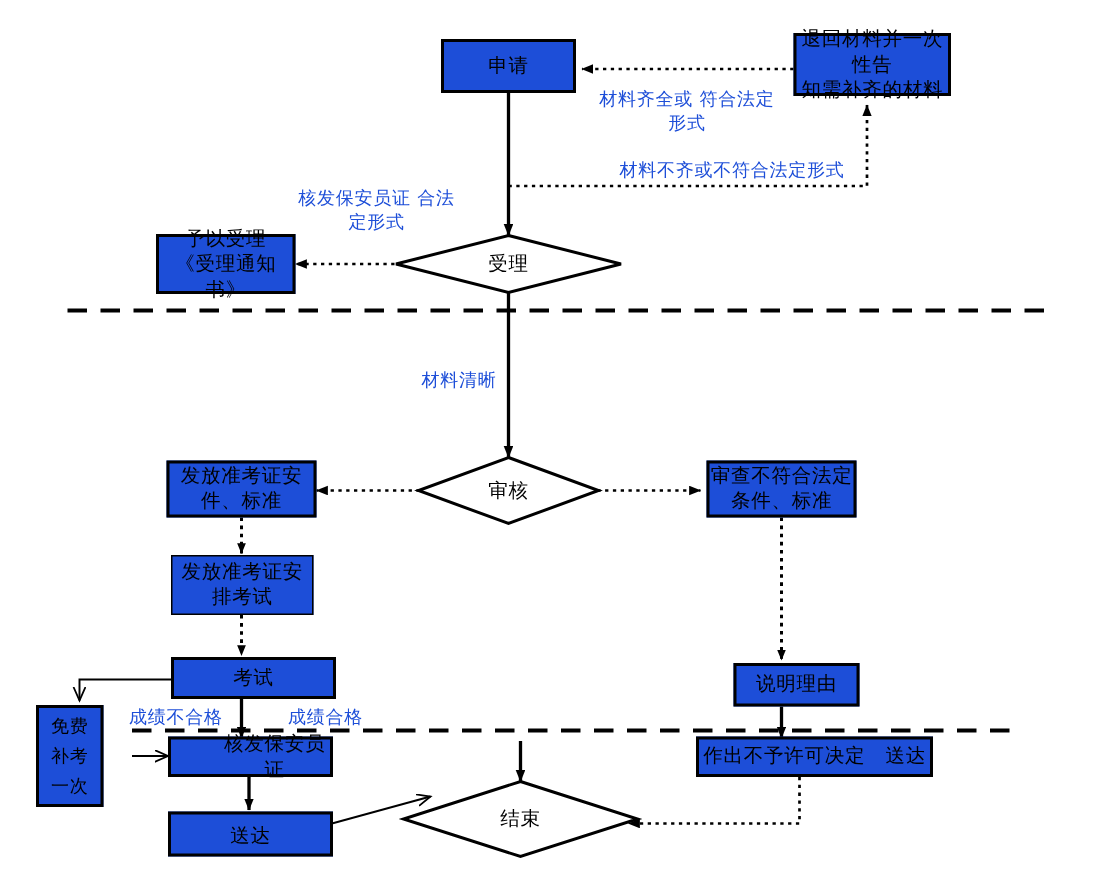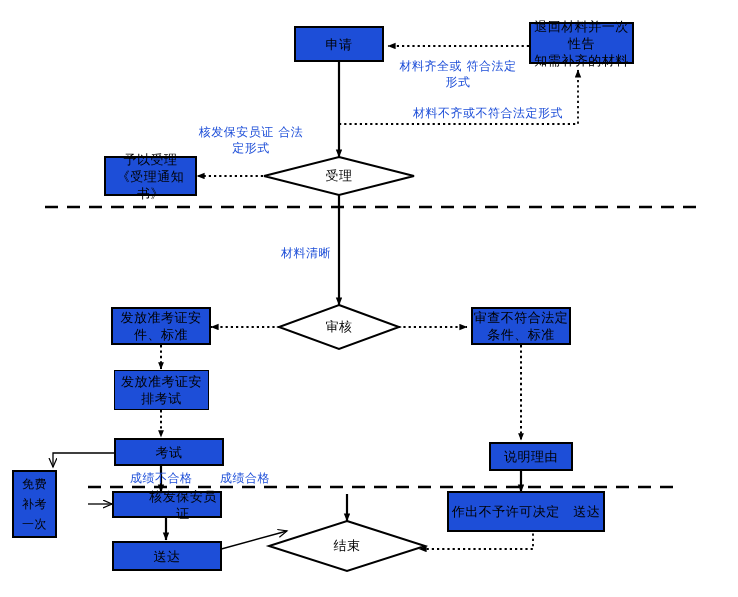--- a/index.html
+++ b/index.html
@@ -134,47 +134,47 @@
 
   <div class="node box thin" style="left:114px;top:370px;width:95px;height:40px;flex-direction:column;justify-content:center;">
     <span>发放准考证安</span>
     <span>排考试</span>
   </div>
 
   <div class="node box" style="left:114px;top:438px;width:110px;height:28px;">
     <span>考试</span>
   </div>
 
-  <div class="node box" style="left:12px;top:470px;width:45px;height:68px;flex-direction:column;font-size:12px;line-height:20px;">
+  <div class="node box" style="left:24px;top:470px;width:45px;height:68px;flex-direction:column;font-size:12px;line-height:20px;">
     <span>免费</span>
     <span>补考</span>
     <span>一次</span>
   </div>
 
-  <div class="label" style="left:86px;top:470px;width:76px;text-align:left;margin-left:44px;">
+  <div class="label" style="left:86px;top:470px;width:76px;text-align:left;">
     <span>成绩不合格</span>
   </div>
 
-  <div class="label" style="left:194px;top:470px;width:76px;text-align:right;">
+  <div class="label" style="left:179px;top:470px;width:76px;text-align:center;">
     <span>成绩合格</span>
   </div>
 
   <div class="node box" style="left:112px;top:491px;width:110px;height:27px;padding-left:32px;">
     <span>核发保安员证</span>
   </div>
 
   <div class="node box" style="left:112px;top:541px;width:110px;height:30px;font-family:Liberation Serif, serif;">
     <span>送达</span>
   </div>
 
   <div class="node box" style="left:489px;top:442px;width:84px;height:29px;">
     <span>说明理由</span>
   </div>
 
-  <div class="node box" style="left:447px;top:491px;width:158px;height:41px;">
+  <div class="node box" style="left:464px;top:491px;width:158px;height:27px;">
     <span>作出不予许可决定　送达</span>
   </div>
 
   <div class="diamond-wrap" style="left:269px;top:521px;width:156px;height:50px;">
     <div class="dtext">结束</div>
   </div>
 
 </div>
 
 </body></html>

